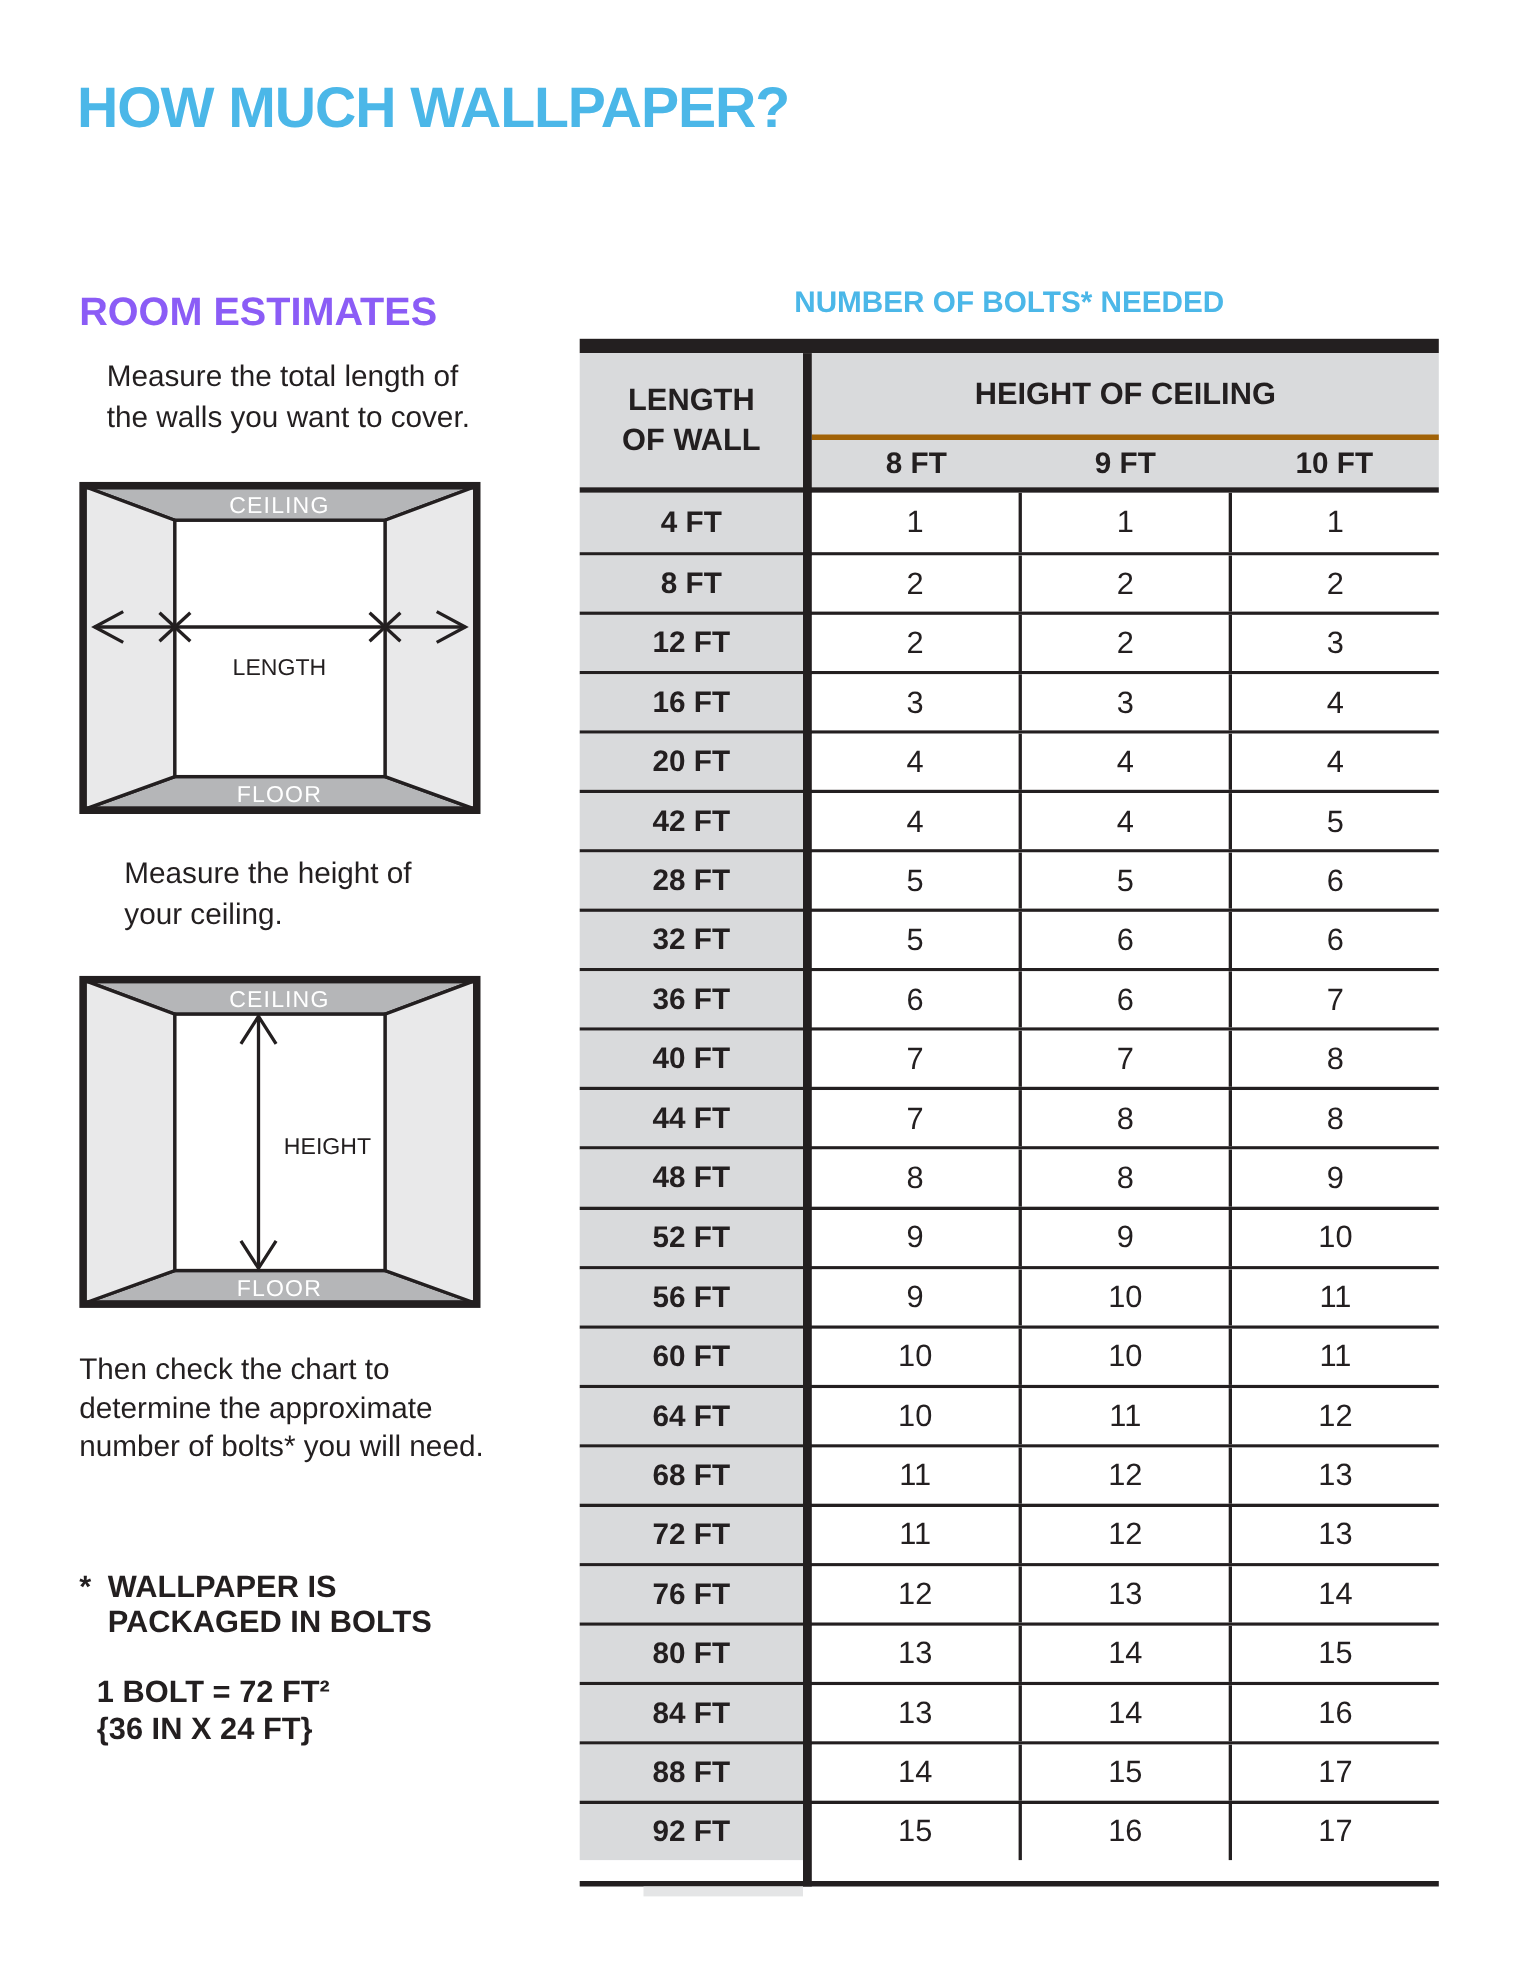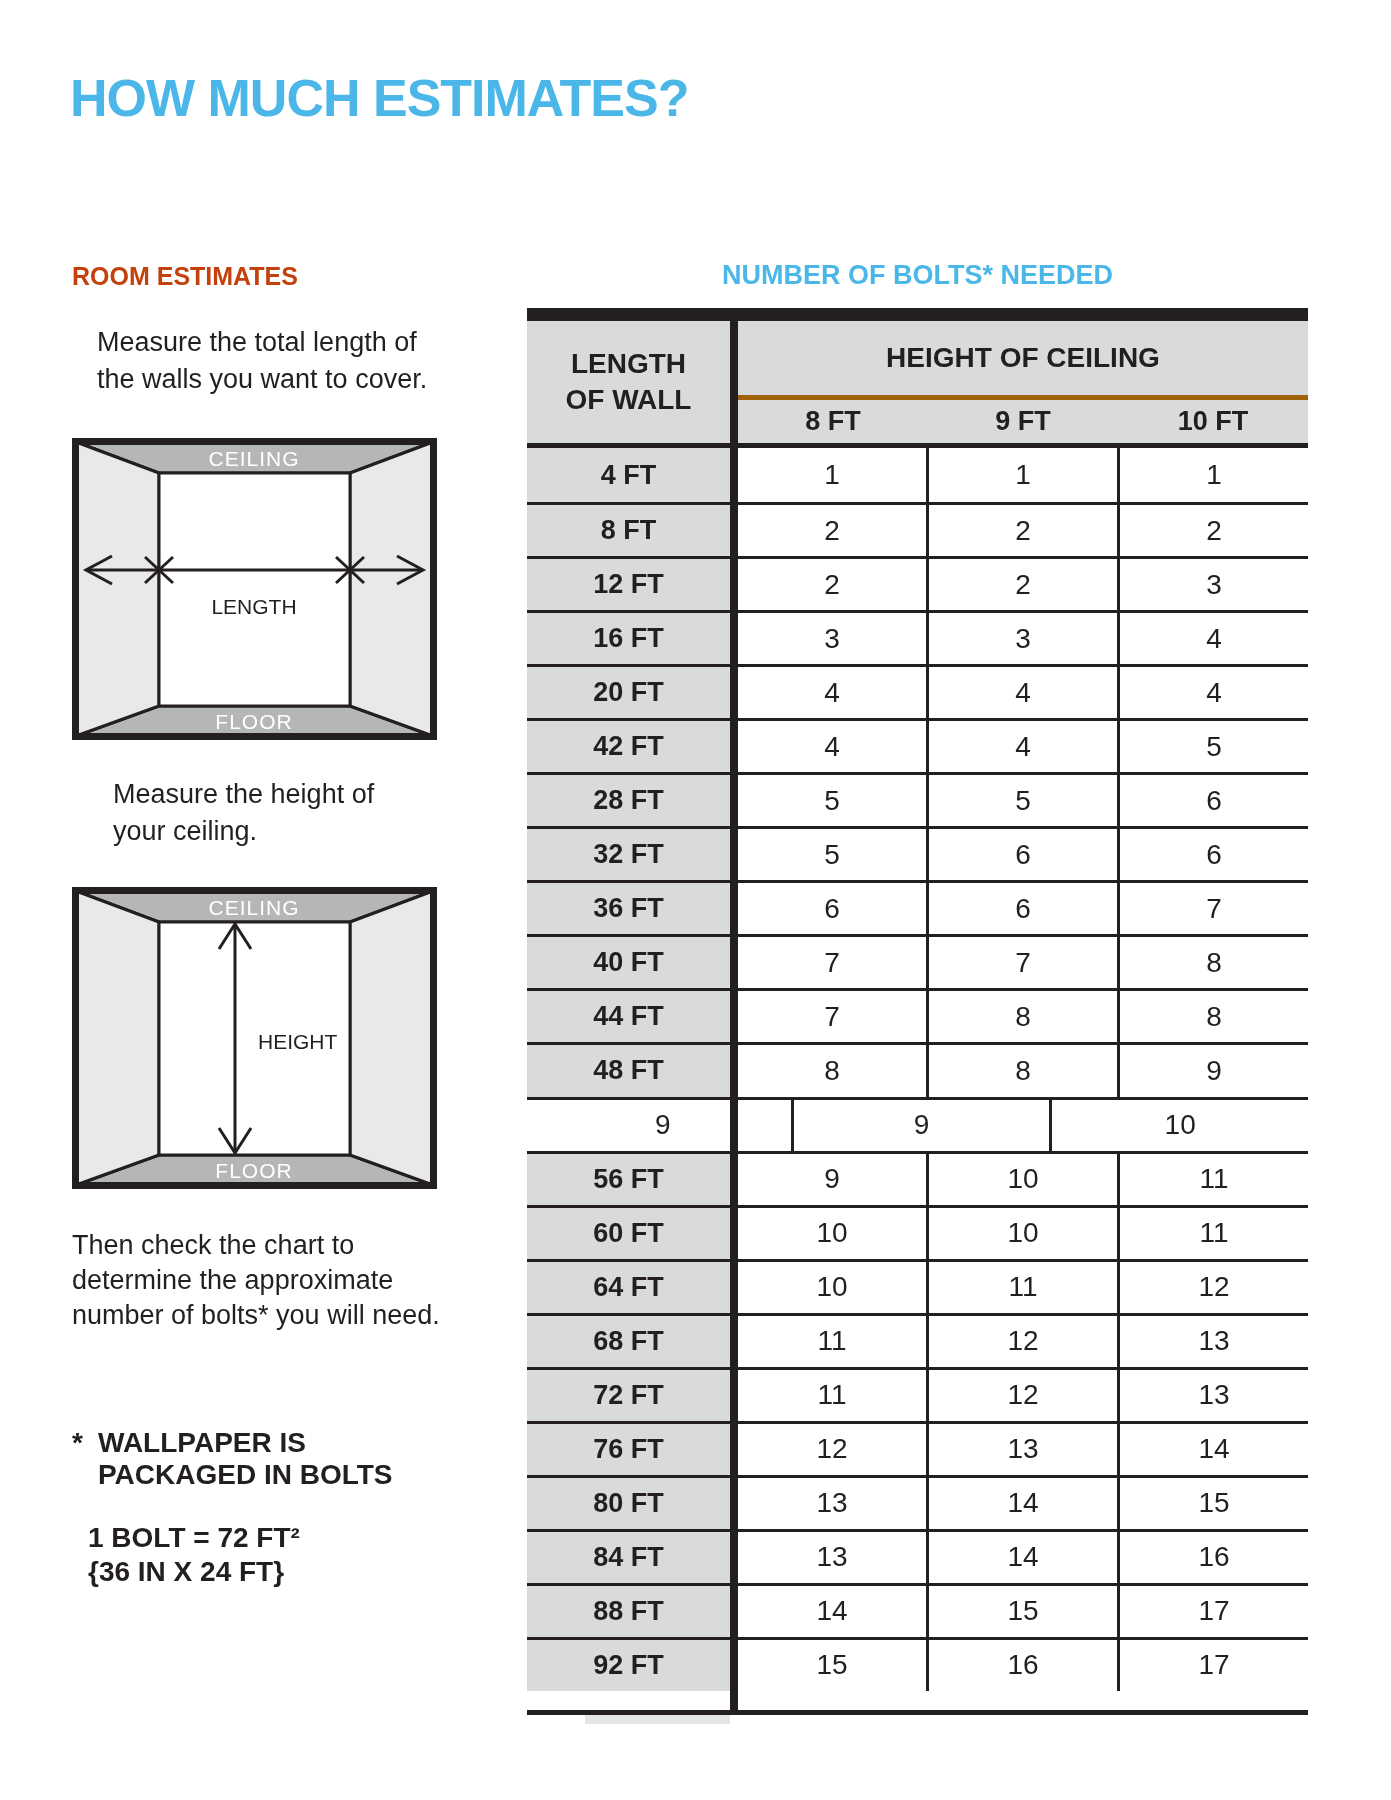--- a/index.html
+++ b/index.html
@@ -2,21 +2,21 @@
 <html><head>
 <meta charset="utf-8">
 <style>
   html,body{margin:0;padding:0;background:#ffffff;}
   .page{position:relative;width:1391px;height:1800px;background:#ffffff;overflow:hidden;
         font-family:"Liberation Sans",sans-serif;color:#231F20;}
 
   
   .title{position:absolute;left:70px;top:68px;font-size:52px;font-weight:bold;
          letter-spacing:-1px;color:#4BB7E8;}
-  .sec-head{position:absolute;left:72px;top:262px;font-size:25px;font-weight:bold;color:#c2410c;}
+  .sec-head{position:absolute;left:72px;top:262px;font-size:36px;font-weight:bold;color:#8b5cf6;}
   .para{position:absolute;left:72px;font-size:27px;line-height:37px;color:#231F20;}
   .p1{top:324px;margin-left:25px;}
   .p2{top:776px;margin-left:41px;}
   .p3{top:1228px;line-height:35px;}
   .diagram{position:absolute;left:72px;width:365px;height:302px;}
   .d1{top:438px;}
   .d2{top:887px;}
   .footnote{position:absolute;left:72px;top:1427px;font-size:28px;font-weight:bold;
             line-height:32px;display:flex;}
   .footnote .star{width:26px;flex:0 0 26px;}
@@ -51,21 +51,21 @@
   .bottombar{position:absolute;left:0;top:1402px;width:781px;height:5px;background:#231F20;}
   .shadowstrip{position:absolute;left:58px;top:1407px;width:145px;height:9px;background:#E4E5E6;}
 
   svg text{font-family:"Liberation Sans",sans-serif;}
 </style>
 </head>
 <body>
 
 <div class="page">
 
-  <div class="title">HOW MUCH ESTIMATES?</div>
+  <div class="title">HOW MUCH WALLPAPER?</div>
 
   <div class="sec-head">ROOM ESTIMATES</div>
 
   <div class="para p1">
     <div>Measure the total length of</div>
     <div>the walls you want to cover.</div>
   </div>
 
   <svg class="diagram d1" viewBox="0 0 365 302">
     <polygon points="4,4 361,4 278,35 87,35" fill="#B5B6B8" stroke="#231F20" stroke-width="3"></polygon>
@@ -230,20 +230,21 @@
           <div class="tcell bl">8</div>
         </div>
         <div class="trow">
           <div class="tlabel">48 FT</div>
           <div class="tgap"></div>
           <div class="tcell">8</div>
           <div class="tcell bl">8</div>
           <div class="tcell bl">9</div>
         </div>
         <div class="trow">
+          <div class="tlabel">52 FT</div>
           <div class="tgap"></div>
           <div class="tcell">9</div>
           <div class="tcell bl">9</div>
           <div class="tcell bl">10</div>
         </div>
         <div class="trow">
           <div class="tlabel">56 FT</div>
           <div class="tgap"></div>
           <div class="tcell">9</div>
           <div class="tcell bl">10</div>

